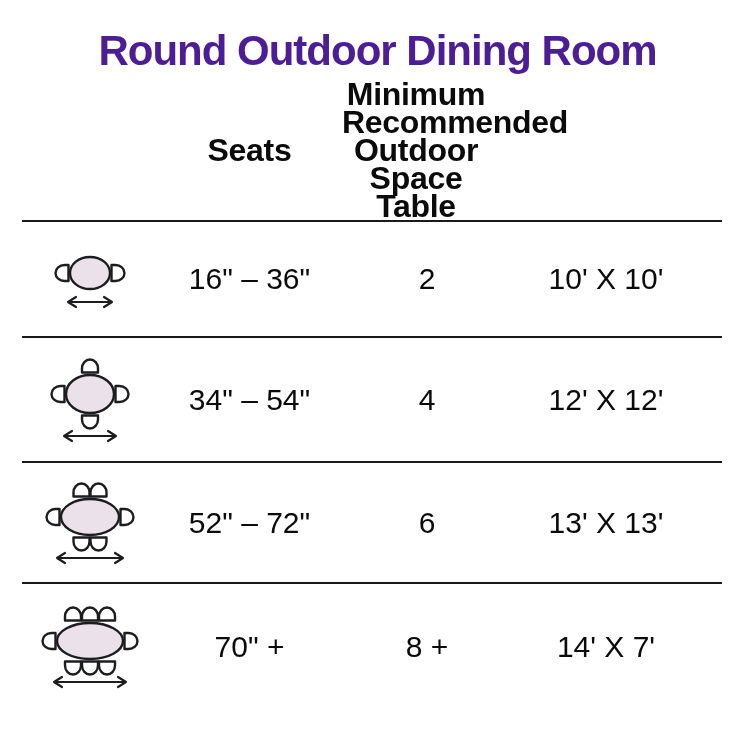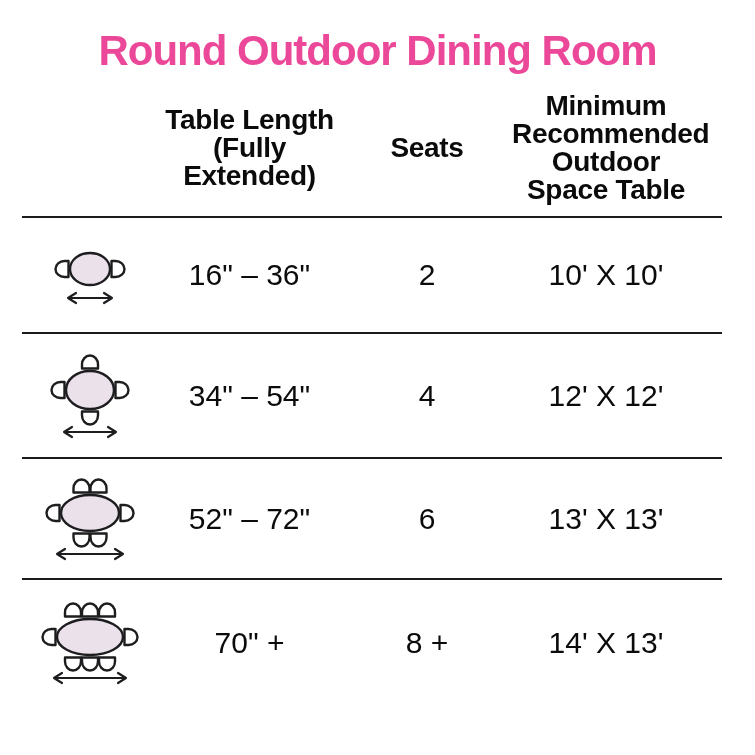--- a/index.html
+++ b/index.html
@@ -12,39 +12,39 @@
     overflow:hidden;
   }
   .title{
     margin:0;
     padding-top:27px;
     text-align:center;
     font-size:42px;
     line-height:1.12;
     font-weight:700;
     letter-spacing:-1px;
-    color:#ec4899;
+    color:#4c1d95;
   }
   .title div{white-space:nowrap;}
   .tablewrap{
     width:700px;
     margin-left:22px;
   }
   .thead,.row{
     display:grid;
     grid-template-columns:135px 185px 170px 210px;
     align-items:center;
   }
   .thead{
     margin-top:6px;
     min-height:136px;
   }
   .th{
     font-weight:700;
-    font-size:28px;
+    font-size:32px;
     line-height:28px;
     letter-spacing:-0.3px;
     text-align:center;
   }
   .cell{text-align:center;}
   .col4{padding-right:22px;}
   .row{
     border-top:2.5px solid #1a1a1a;
   }
   .row-0{height:114px;}
@@ -70,24 +70,20 @@
 <div class="page">
 
   <h1 class="title">
     <div>Round Outdoor Dining Room</div>
   </h1>
 
   <div class="tablewrap">
 
     <div class="thead">
       <div class="cell col1"></div>
-      <div class="cell col2 th">
-        <div>Table Length</div>
-        <div>(Fully Extended)</div>
-      </div>
       <div class="cell col3 th">
         <div>Seats</div>
       </div>
       <div class="cell col4 th">
         <div>Minimum</div>
         <div>Recommended</div>
         <div>Outdoor</div>
         <div>Space Table</div>
       </div>
     </div>
@@ -150,17 +146,17 @@
             <path d="M 57 66.5 L 57 70.5 A 8 9 0 0 0 73 70.5 L 73 66.5 Z" fill="#ffffff" stroke="#1d1d1f" stroke-width="2.4" stroke-linejoin="round"></path>
             <path d="M 74 66.5 L 74 70.5 A 8 9 0 0 0 90 70.5 L 90 66.5 Z" fill="#ffffff" stroke="#1d1d1f" stroke-width="2.4" stroke-linejoin="round"></path>
             <path d="M 30.5 38 L 26.5 38 A 9 8 0 0 0 26.5 54 L 30.5 54 Z" fill="#ffffff" stroke="#1d1d1f" stroke-width="2.4" stroke-linejoin="round"></path>
             <path d="M 99.5 38 L 103.5 38 A 9 8 0 0 1 103.5 54 L 99.5 54 Z" fill="#ffffff" stroke="#1d1d1f" stroke-width="2.4" stroke-linejoin="round"></path>
             <ellipse cx="65" cy="46" rx="33" ry="18" fill="#eae1eb" stroke="#1d1d1f" stroke-width="2.4"></ellipse>
             <path d="M 29 87 H 101 M 37 82 L 29 87 L 37 92 M 93 82 L 101 87 L 93 92" fill="none" stroke="#1d1d1f" stroke-width="2.2" stroke-linecap="round" stroke-linejoin="round"></path>
           </svg>
         </div>
       <div class="cell col2 val">70" +</div>
       <div class="cell col3 val">8 +</div>
-      <div class="cell col4 val">14' X 13'</div>
+      <div class="cell col4 val">14' X 7'</div>
     </div>
 
   </div>
 </div>
 
 </body></html>

